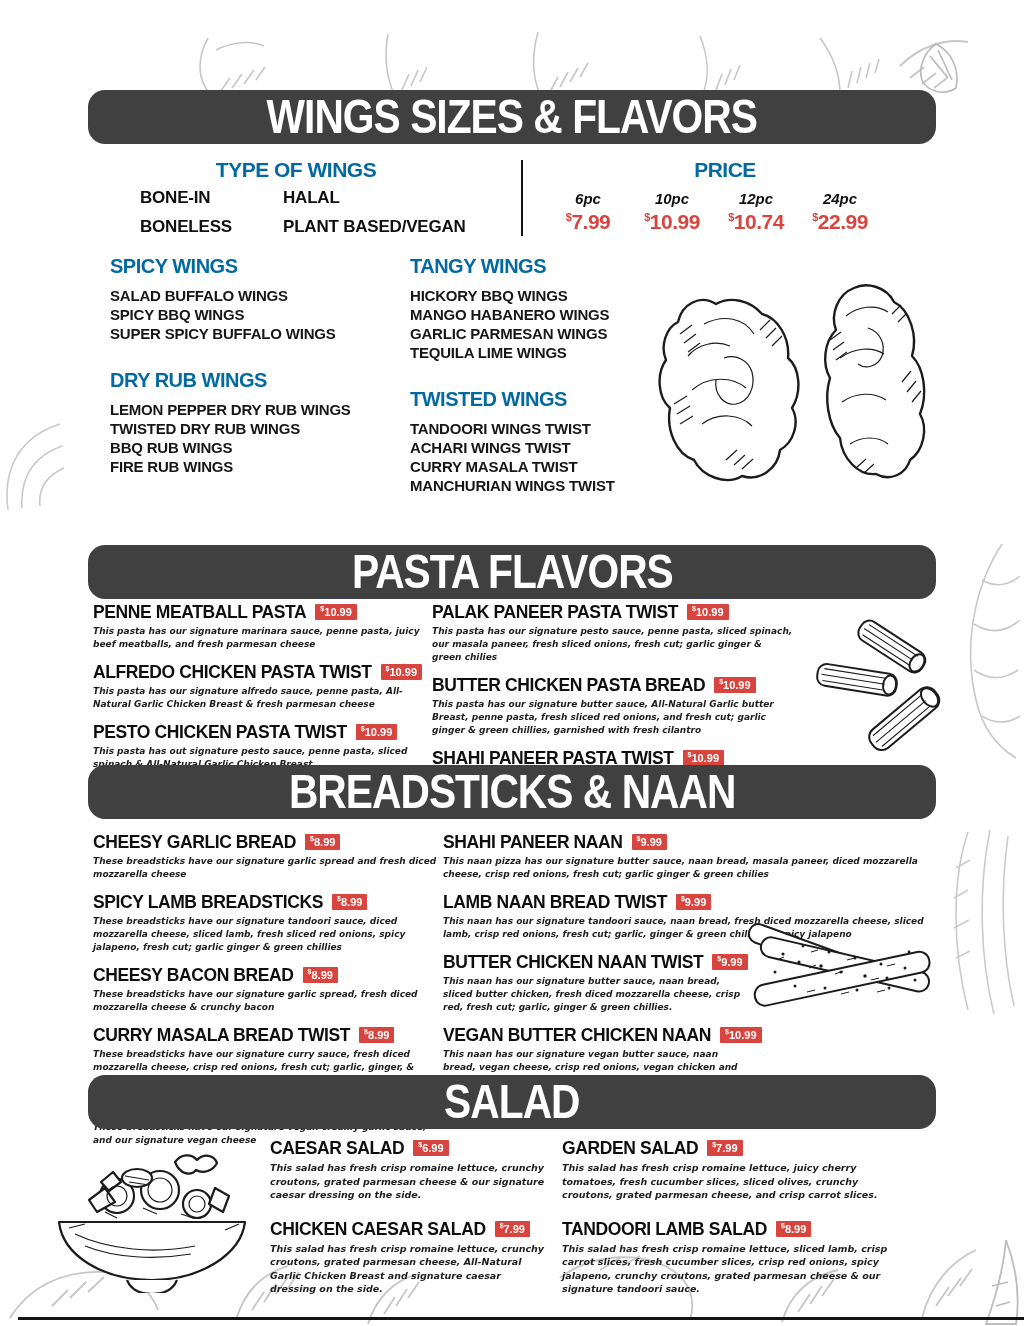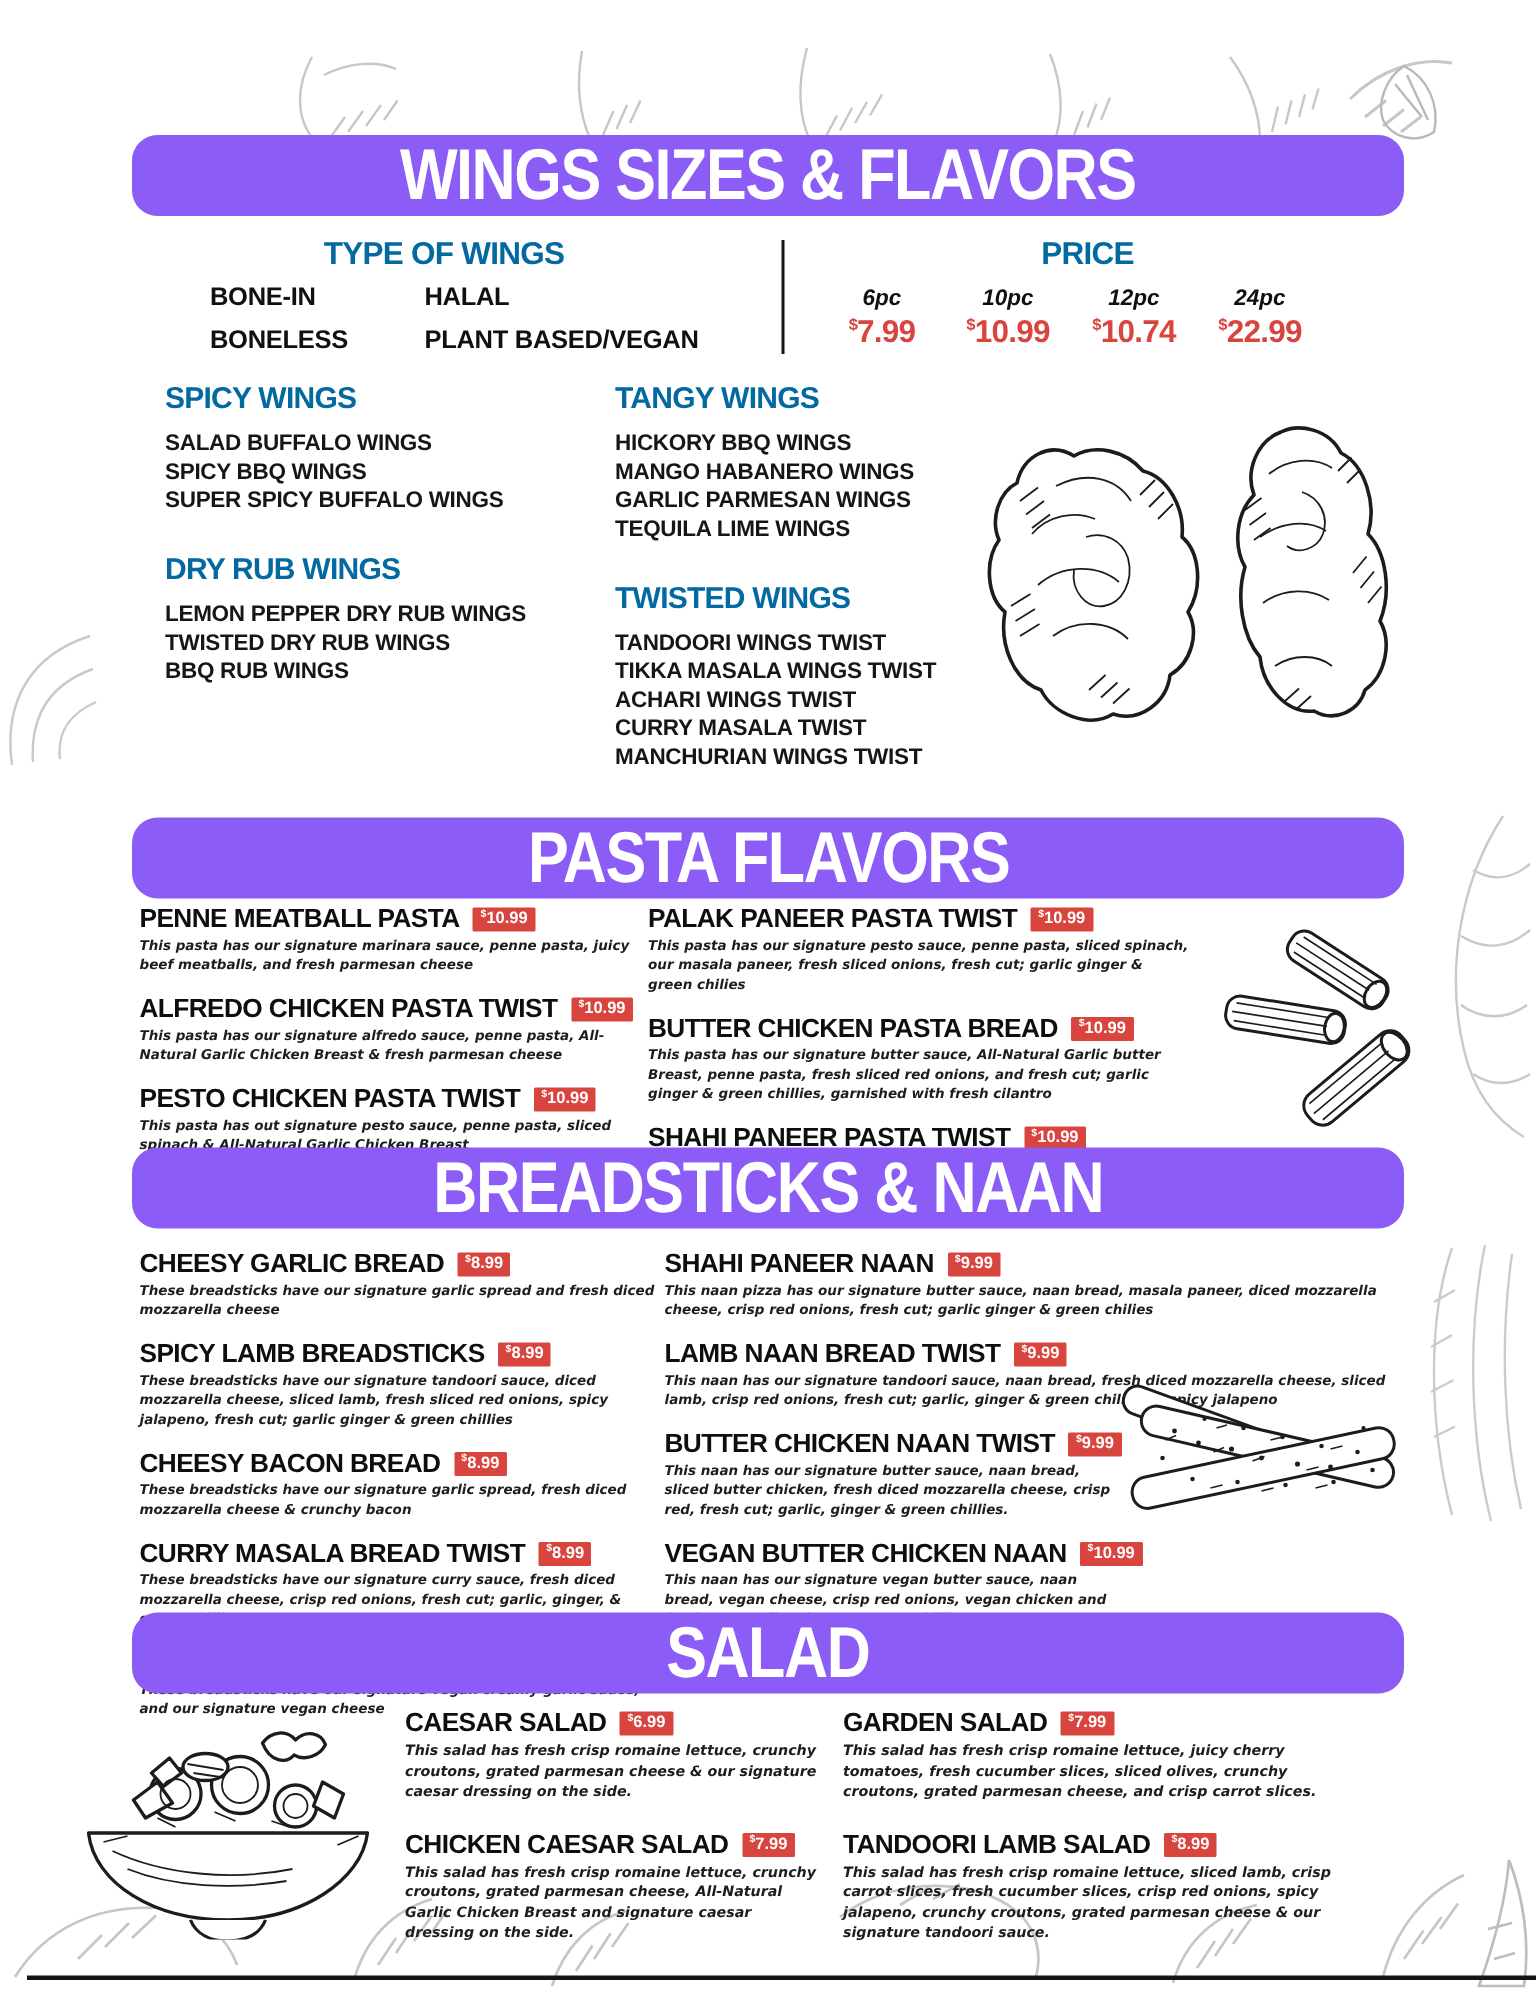--- a/index.html
+++ b/index.html
@@ -1,21 +1,21 @@
 <!DOCTYPE html>
 <html><head>
 <meta charset="utf-8">
 <style>
   html,body{margin:0;padding:0;background:#9a9a9a;font-family:"Liberation Sans",sans-serif;}
   .page{position:relative;width:1024px;height:1326px;margin:0 auto;background:#ffffff;overflow:hidden;}
   .deco{position:absolute;z-index:0;}
   .z{position:absolute;z-index:2;}
 
   
-  .sec-banner{position:absolute;left:88px;width:848px;height:54px;background:#8b5cf6;border-radius:17px;
+  .sec-banner{position:absolute;left:88px;width:848px;height:54px;background:#404040;border-radius:17px;
     display:flex;align-items:center;justify-content:center;z-index:2;}
   .sec-banner .t{color:#fff;font-size:42px;font-weight:800;letter-spacing:-1px;transform:scaleY(1.14) scaleX(.97);white-space:nowrap;}
 
   .redhead{color:#0369a1;font-weight:800;letter-spacing:-.5px;}
   .ghead{font-size:20px;margin:0 0 8px 0;}
 
   ul.flv{list-style:none;margin:0;padding:0;}
   ul.flv li{font-size:15px;font-weight:700;color:#161616;line-height:19px;letter-spacing:-.2px;}
   .fg{margin-bottom:26px;}
 
@@ -128,39 +128,39 @@
         <li>SPICY BBQ WINGS</li>
         <li>SUPER SPICY BUFFALO WINGS</li>
       </ul>
     </div>
     <div class="fg">
       <div class="redhead ghead">DRY RUB WINGS</div>
       <ul class="flv">
         <li>LEMON PEPPER DRY RUB WINGS</li>
         <li>TWISTED DRY RUB WINGS</li>
         <li>BBQ RUB WINGS</li>
+        <li>FIRE RUB WINGS</li>
       </ul>
     </div>
   </div>
 
   <div class="z" style="left:410px;top:255px;width:305px;">
     <div class="fg">
       <div class="redhead ghead">TANGY WINGS</div>
       <ul class="flv">
         <li>HICKORY BBQ WINGS</li>
         <li>MANGO HABANERO WINGS</li>
         <li>GARLIC PARMESAN WINGS</li>
         <li>TEQUILA LIME WINGS</li>
       </ul>
     </div>
     <div class="fg">
       <div class="redhead ghead">TWISTED WINGS</div>
       <ul class="flv">
         <li>TANDOORI WINGS TWIST</li>
-        <li>TIKKA MASALA WINGS TWIST</li>
         <li>ACHARI WINGS TWIST</li>
         <li>CURRY MASALA TWIST</li>
         <li>MANCHURIAN WINGS TWIST</li>
       </ul>
     </div>
   </div>
 
   <svg class="z sketch" style="left:630px;top:262px;width:320px;height:250px" viewBox="0 0 320 250">
     <g fill="#ffffff" stroke="#1c1c1c" stroke-width="2.4" stroke-linejoin="round">
       <path d="M86,42 C70,32 52,42 48,60 C36,66 30,84 36,98 C26,112 28,136 40,146 C36,168 46,192 64,198 C72,214 96,224 112,214 C130,220 148,206 150,188 C164,180 170,160 162,146 C172,130 170,106 158,96 C160,76 148,56 132,52 C120,38 100,34 86,42 Z"></path>

